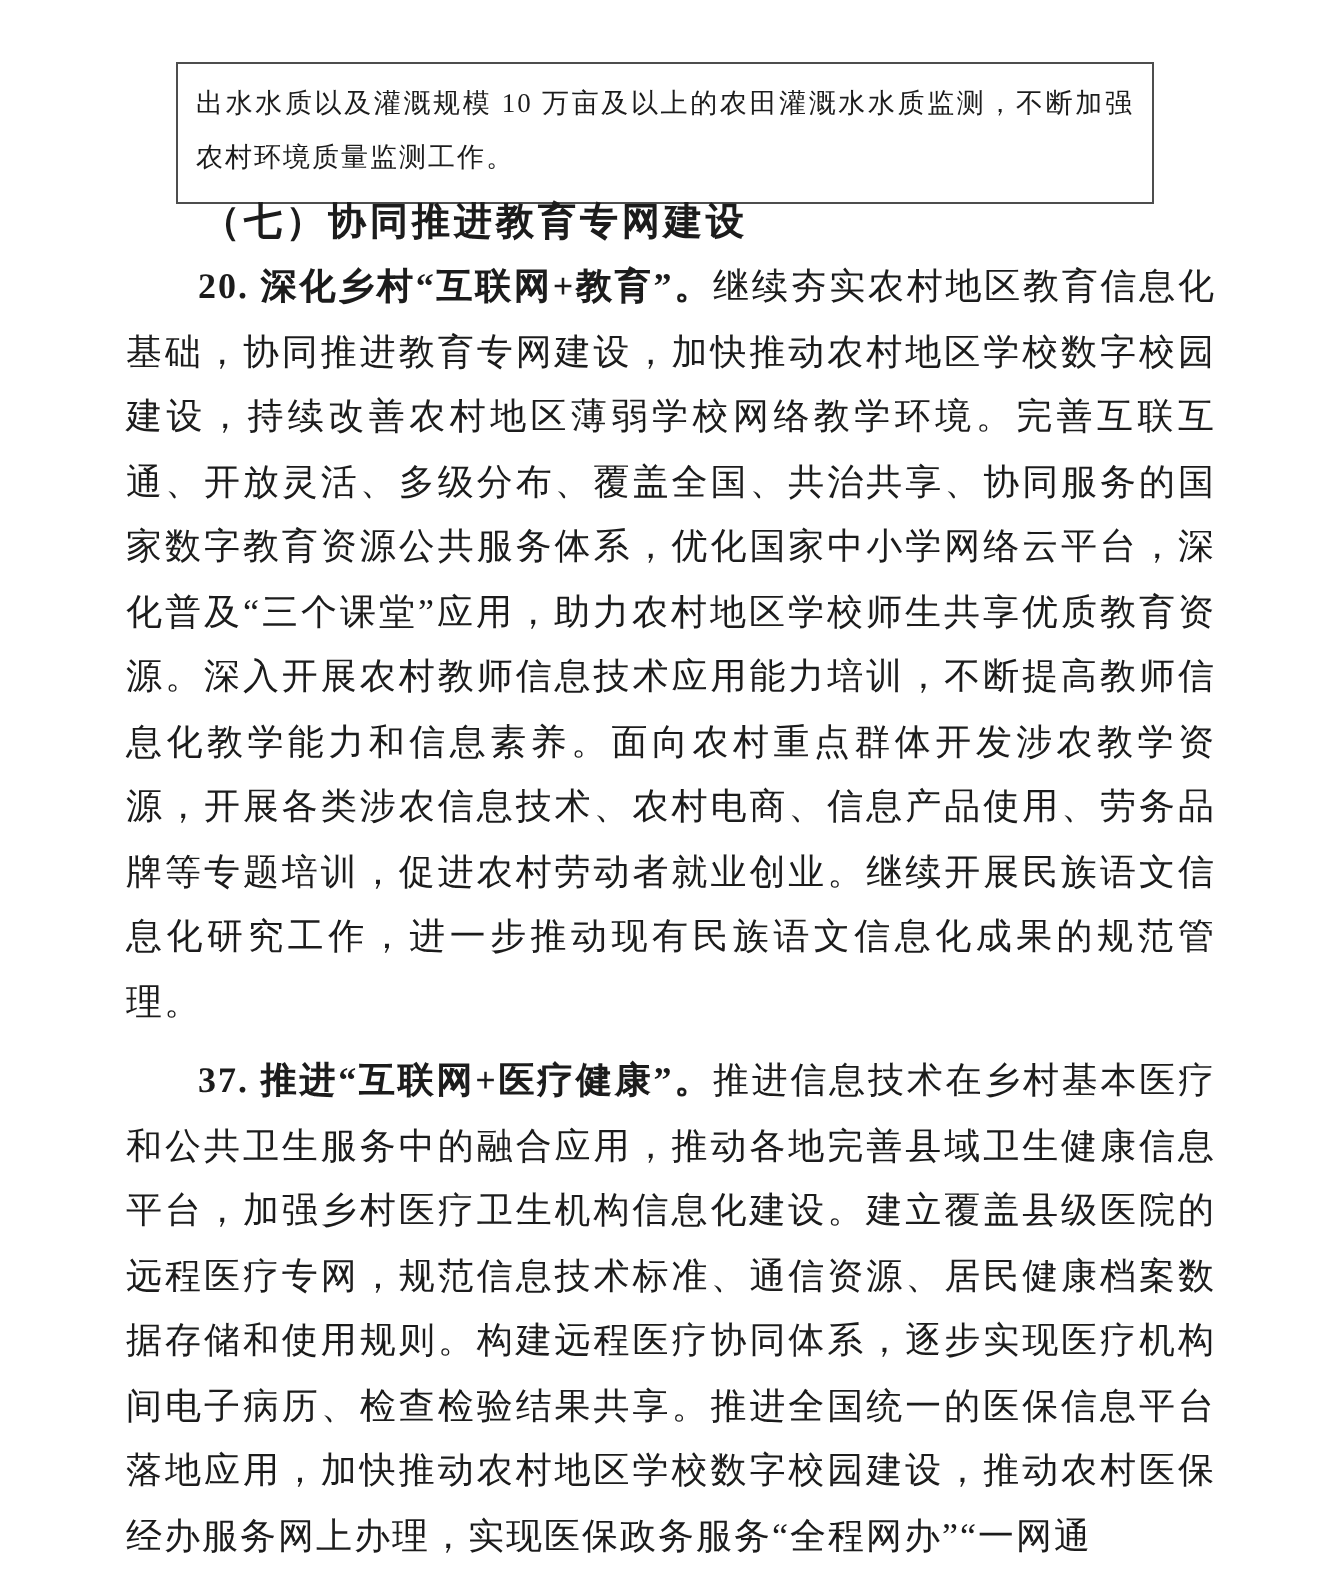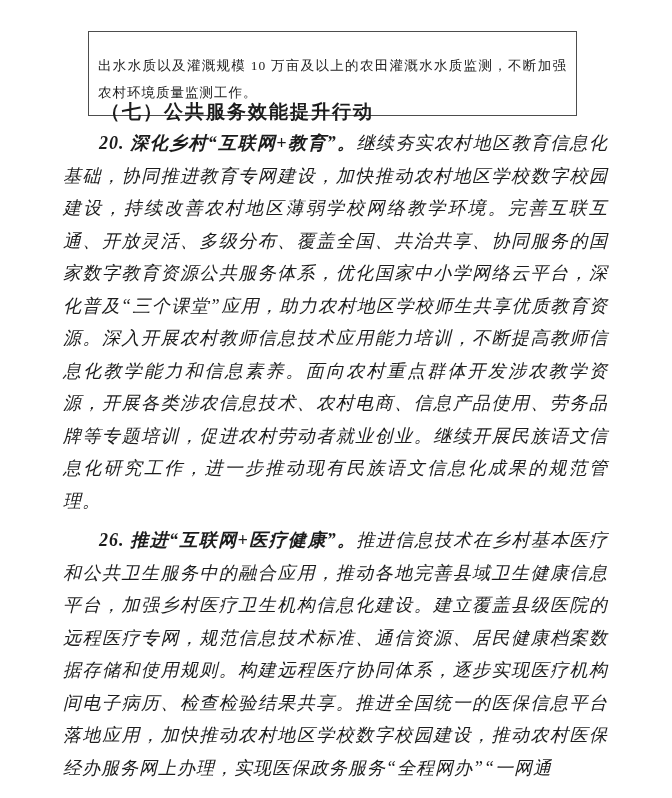--- a/index.html
+++ b/index.html
@@ -16,21 +16,21 @@
     font-family: "Liberation Serif", "DejaVu Serif", serif;
     color: #1c1c1c;
   }
   .note-box {
     position: absolute;
     left: 88px;
     top: 31px;
     width: 489px;
     box-sizing: border-box;
     border: 1px solid #4d4d4d;
-    padding: 20px 9px 9px 9px;
+    padding: 6px 9px 9px 9px;
     font-size: 13.5px;
     line-height: 27px;
     letter-spacing: 1px;
     text-align: justify;
   }
   .section-heading {
     position: absolute;
     left: 63px;
     top: 95px;
     width: 545px;
@@ -48,38 +48,37 @@
     top: 127px;
     width: 545px;
   }
   .para {
     margin: 0 0 7px 0;
     font-size: 18px;
     line-height: 32.5px;
     letter-spacing: 1px;
     text-align: justify;
     text-indent: 2em;
-    font-style: italic;
   }
   .para .lead {
     font-weight: bold;
   }
 </style>
 </head>
 <body>
 
 <div class="page">
 
   <div class="note-box">
     <span>出水水质以及灌溉规模 10 万亩及以上的农田灌溉水水质监测，不断加强农村环境质量监测工作。</span>
   </div>
 
-  <h3 class="section-heading">（七）公共服务效能提升行动</h3>
+  <h3 class="section-heading">（七）协同推进教育专网建设</h3>
 
   <div class="body-text">
 
     <p class="para"><span class="lead">20. 深化乡村“互联网+教育”。</span><span>继续夯实农村地区教育信息化基础，协同推进教育专网建设，加快推动农村地区学校数字校园建设，持续改善农村地区薄弱学校网络教学环境。完善互联互通、开放灵活、多级分布、覆盖全国、共治共享、协同服务的国家数字教育资源公共服务体系，优化国家中小学网络云平台，深化普及“三个课堂”应用，助力农村地区学校师生共享优质教育资源。深入开展农村教师信息技术应用能力培训，不断提高教师信息化教学能力和信息素养。面向农村重点群体开发涉农教学资源，开展各类涉农信息技术、农村电商、信息产品使用、劳务品牌等专题培训，促进农村劳动者就业创业。继续开展民族语文信息化研究工作，进一步推动现有民族语文信息化成果的规范管理。</span></p>
 
-    <p class="para"><span class="lead">26. 推进“互联网+医疗健康”。</span><span>推进信息技术在乡村基本医疗和公共卫生服务中的融合应用，推动各地完善县域卫生健康信息平台，加强乡村医疗卫生机构信息化建设。建立覆盖县级医院的远程医疗专网，规范信息技术标准、通信资源、居民健康档案数据存储和使用规则。构建远程医疗协同体系，逐步实现医疗机构间电子病历、检查检验结果共享。推进全国统一的医保信息平台落地应用，加快推动农村地区学校数字校园建设，推动农村医保经办服务网上办理，实现医保政务服务“全程网办”“一网通</span></p>
+    <p class="para"><span class="lead">37. 推进“互联网+医疗健康”。</span><span>推进信息技术在乡村基本医疗和公共卫生服务中的融合应用，推动各地完善县域卫生健康信息平台，加强乡村医疗卫生机构信息化建设。建立覆盖县级医院的远程医疗专网，规范信息技术标准、通信资源、居民健康档案数据存储和使用规则。构建远程医疗协同体系，逐步实现医疗机构间电子病历、检查检验结果共享。推进全国统一的医保信息平台落地应用，加快推动农村地区学校数字校园建设，推动农村医保经办服务网上办理，实现医保政务服务“全程网办”“一网通</span></p>
 
   </div>
 
 </div>
 
 </body></html>

